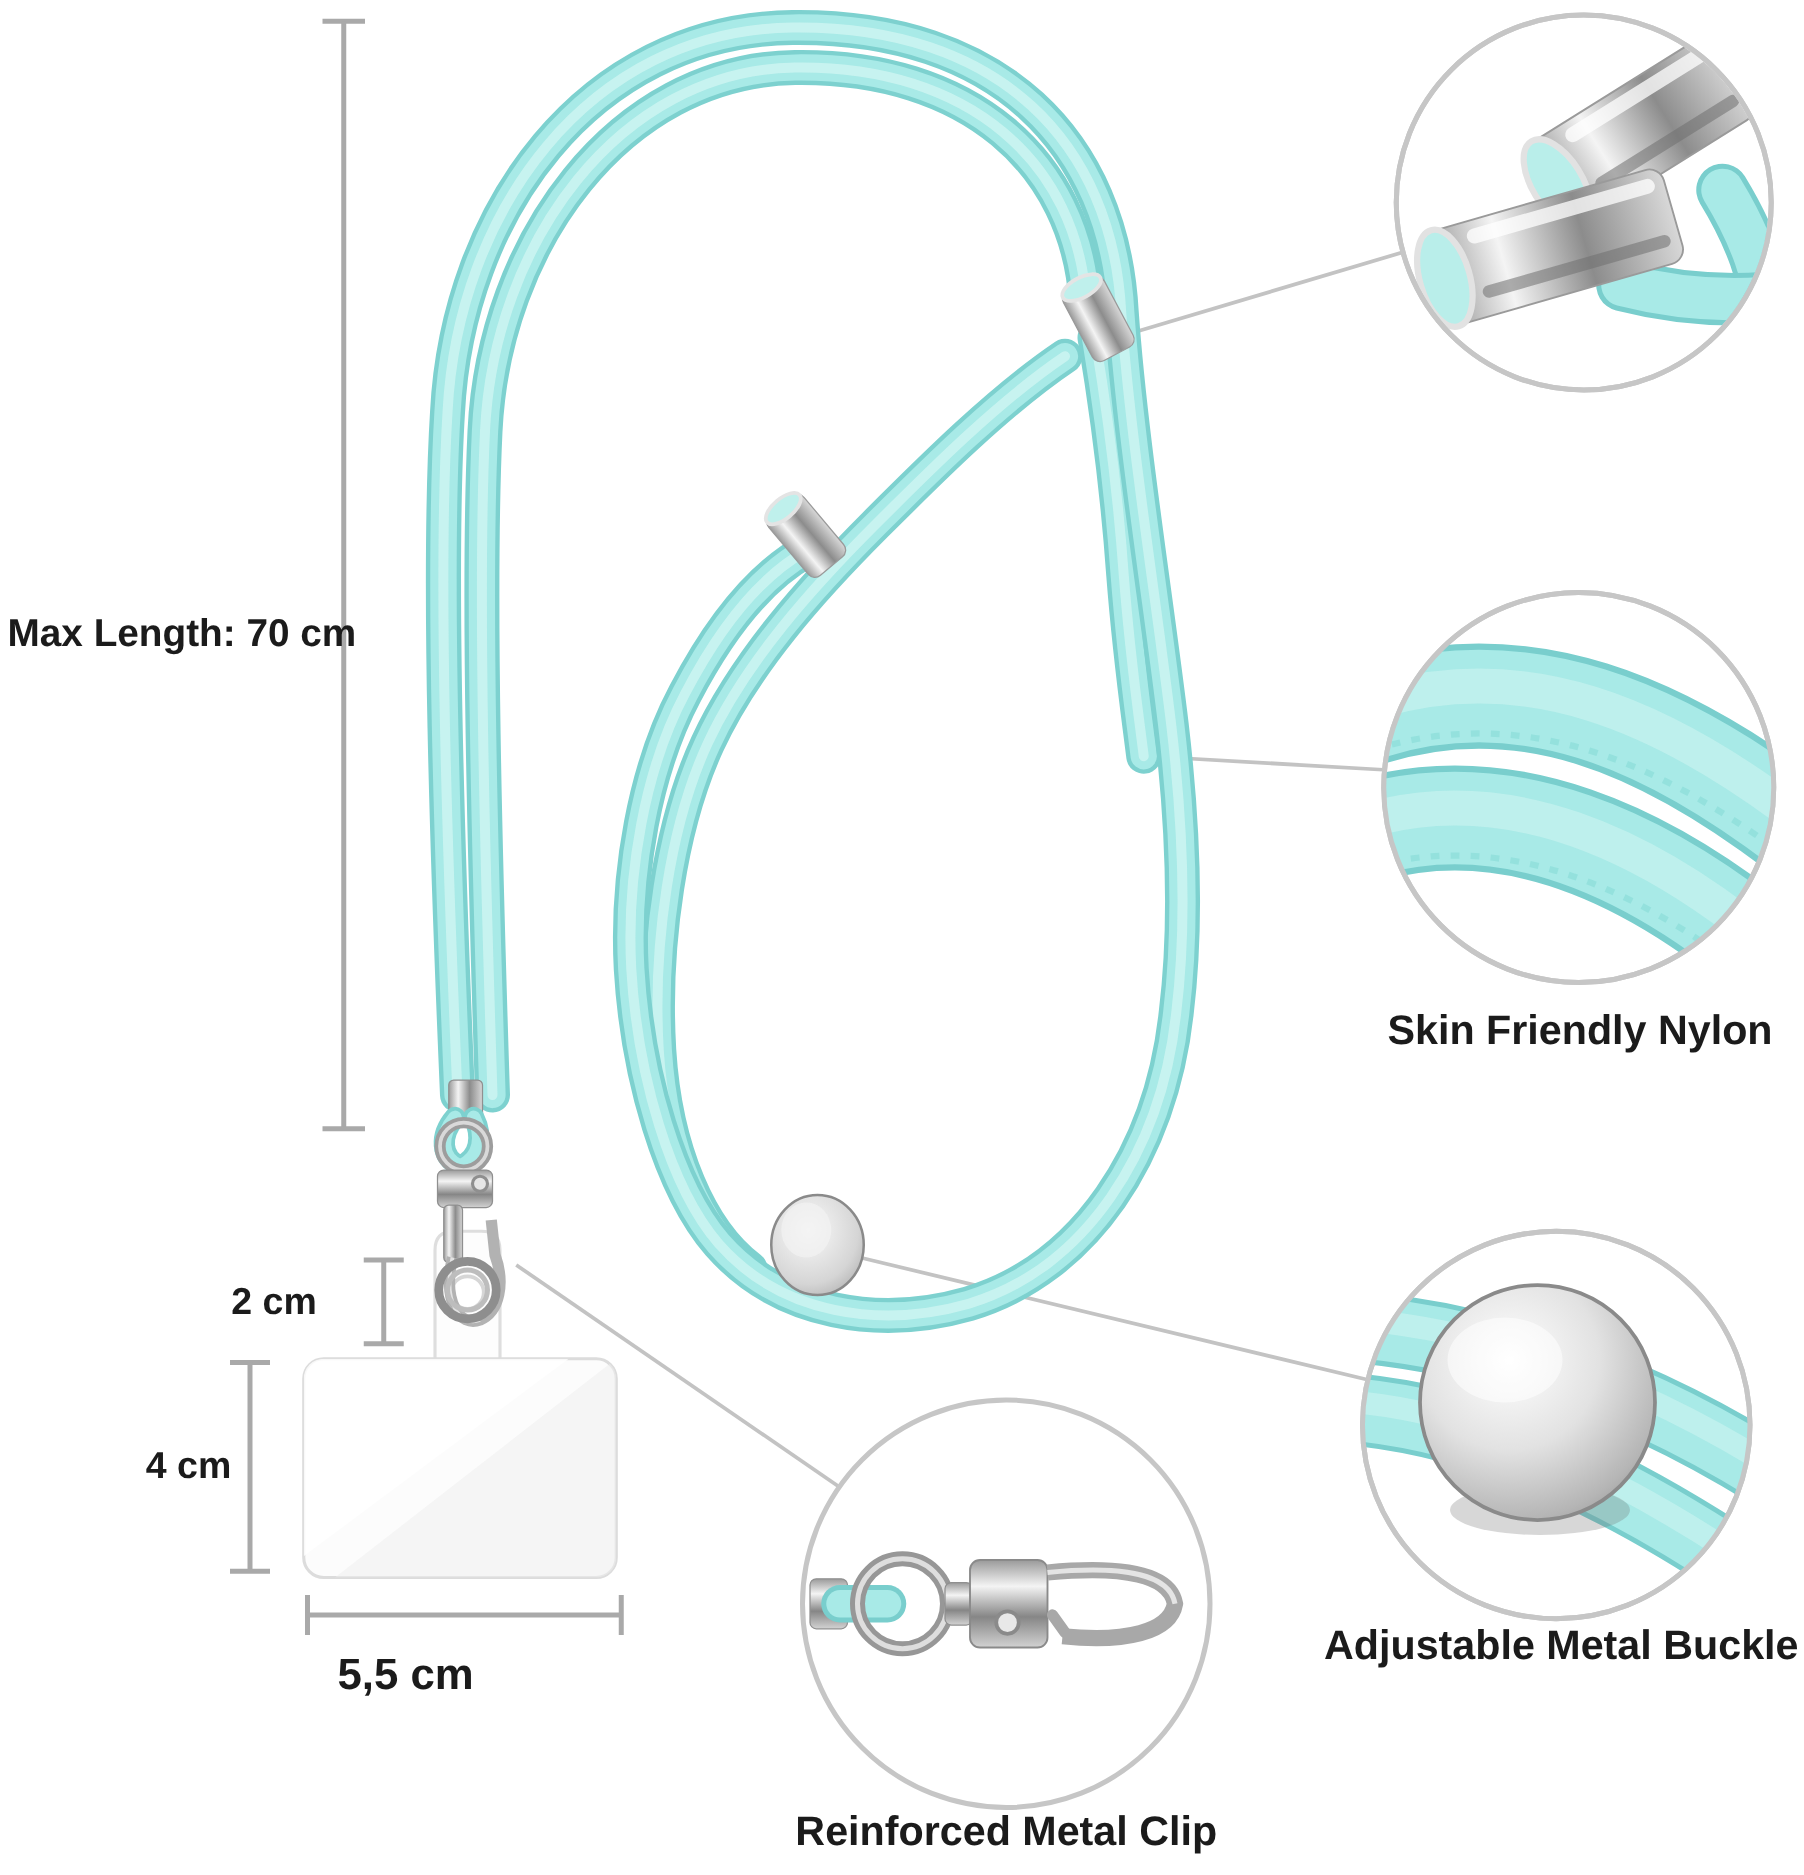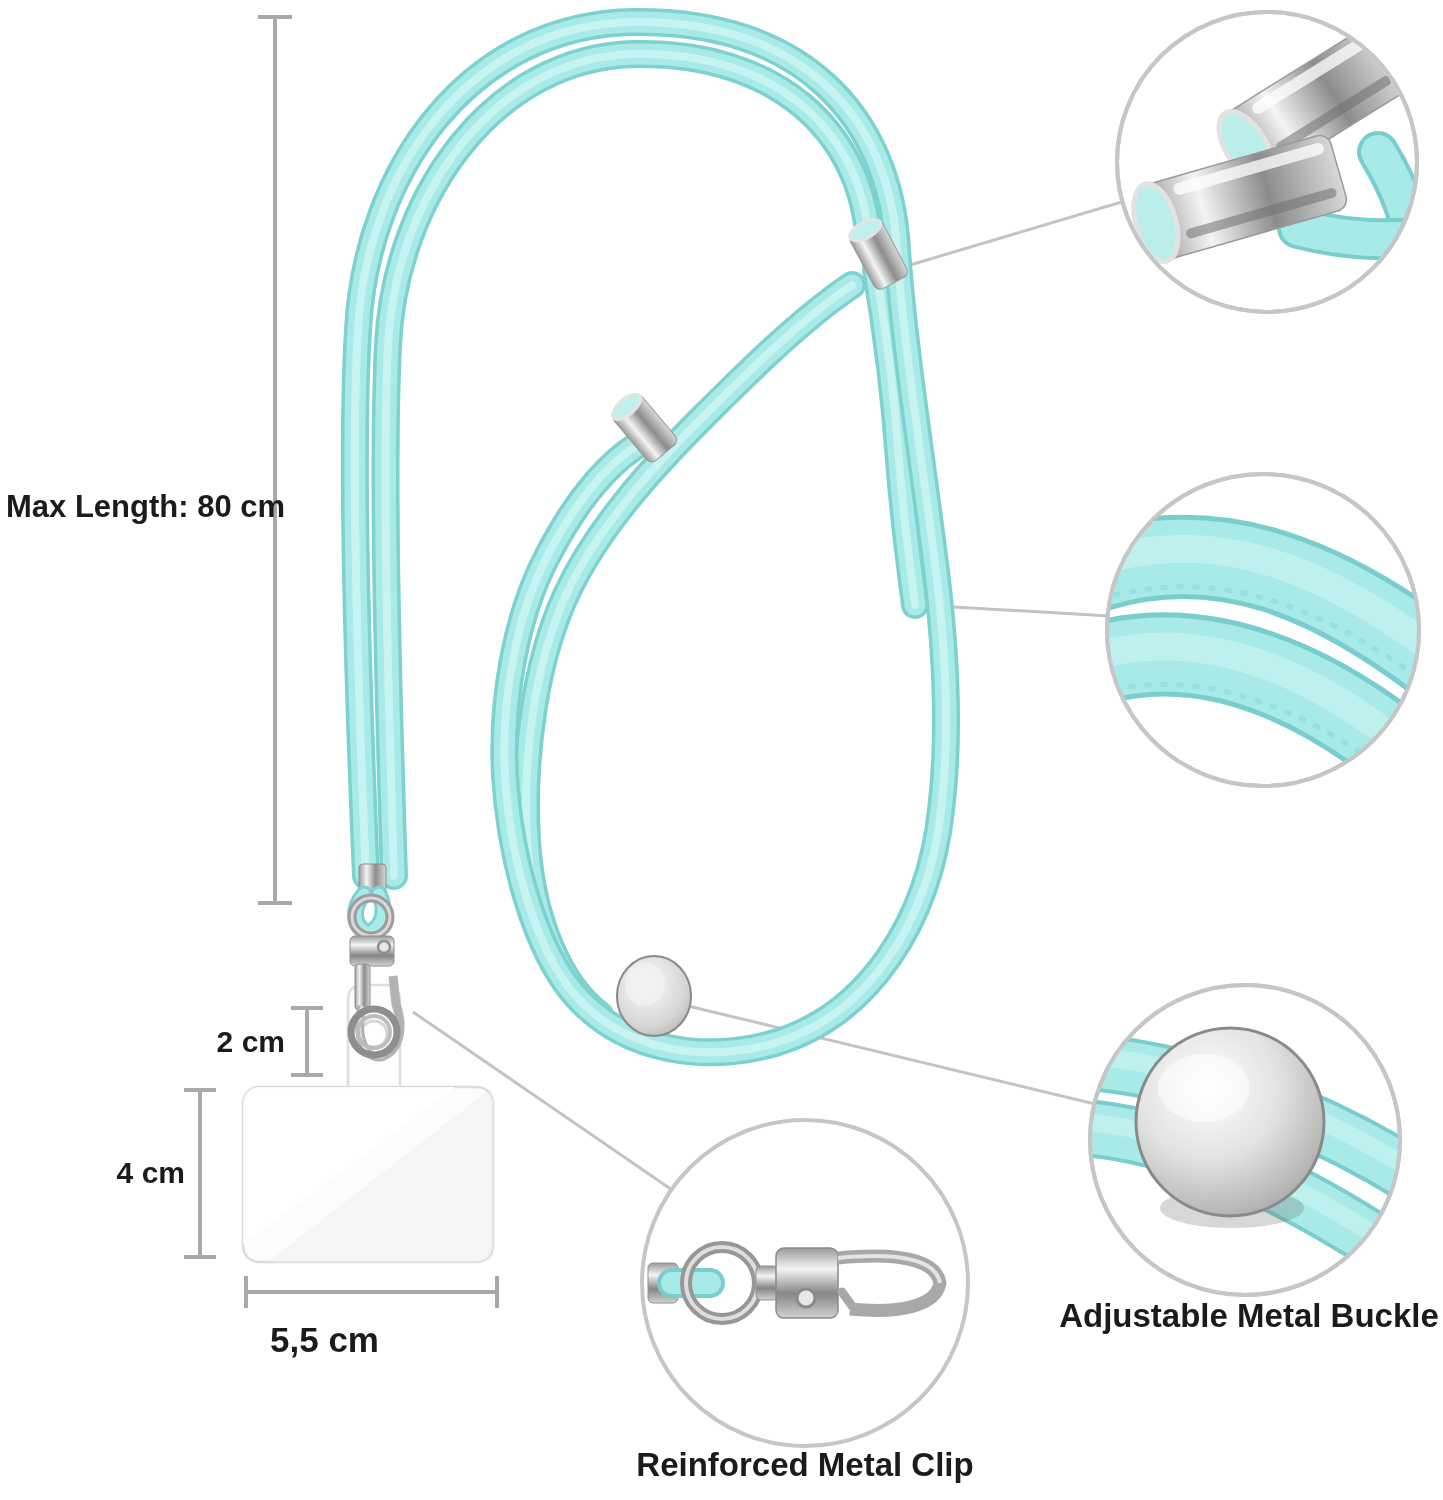--- a/index.html
+++ b/index.html
@@ -228,26 +228,27 @@
     <circle cx="722" cy="1283" r="36" fill="none" stroke="#dedede" stroke-width="4"></circle>
     <rect x="756" y="1266" width="22" height="34" rx="5" fill="url(#metalH)" stroke="#8f8f8f" stroke-width="1"></rect>
     <rect x="776" y="1248" width="62" height="70" rx="8" fill="url(#metalH)" stroke="#8a8a8a" stroke-width="1.5"></rect>
     <circle cx="806" cy="1298" r="9" fill="#e8e8e8" stroke="#8a8a8a" stroke-width="3"></circle>
     <path d="M 838 1258 C 900 1252 936 1260 940 1283 C 936 1306 900 1314 850 1309" fill="none" stroke="#a8a8a8" stroke-width="13"></path>
     <path d="M 838 1258 C 900 1252 936 1260 940 1283" fill="none" stroke="#e4e4e4" stroke-width="4"></path>
     <path d="M 852 1306 L 842 1292" stroke="#a8a8a8" stroke-width="9" fill="none" stroke-linecap="round"></path>
   </g>
 </svg>
 
-  <div class="lbl max-lbl" style="left:6px;top:489px;">Max Length: 80 cm</div>
-
-
+  <div class="lbl max-lbl" style="left:6px;top:489px;">Max Length: 70 cm</div>
+
+
+  <div class="lbl callout-lbl" style="left:1085px;top:805px;width:358px;">Skin Friendly Nylon</div>
 
   <div class="lbl callout-lbl" style="left:615px;top:1446px;width:380px;">Reinforced Metal Clip</div>
 
   <div class="lbl callout-lbl" style="left:1055px;top:1297px;width:388px;">Adjustable Metal Buckle</div>
 
-  <div class="lbl dim-lbl" style="left:185px;top:1025px;width:100px;text-align:right;">2 cm</div>
+  <div class="lbl dim-lbl" style="left:185px;top:1025px;width:100px;text-align:left;">2 cm</div>
 
   <div class="lbl dim-lbl" style="left:85px;top:1156px;width:100px;text-align:right;">4 cm</div>
 
   <div class="lbl w55-lbl" style="left:270px;top:1320px;width:205px;">5,5 cm</div>
 </div>
 
 </body></html>

